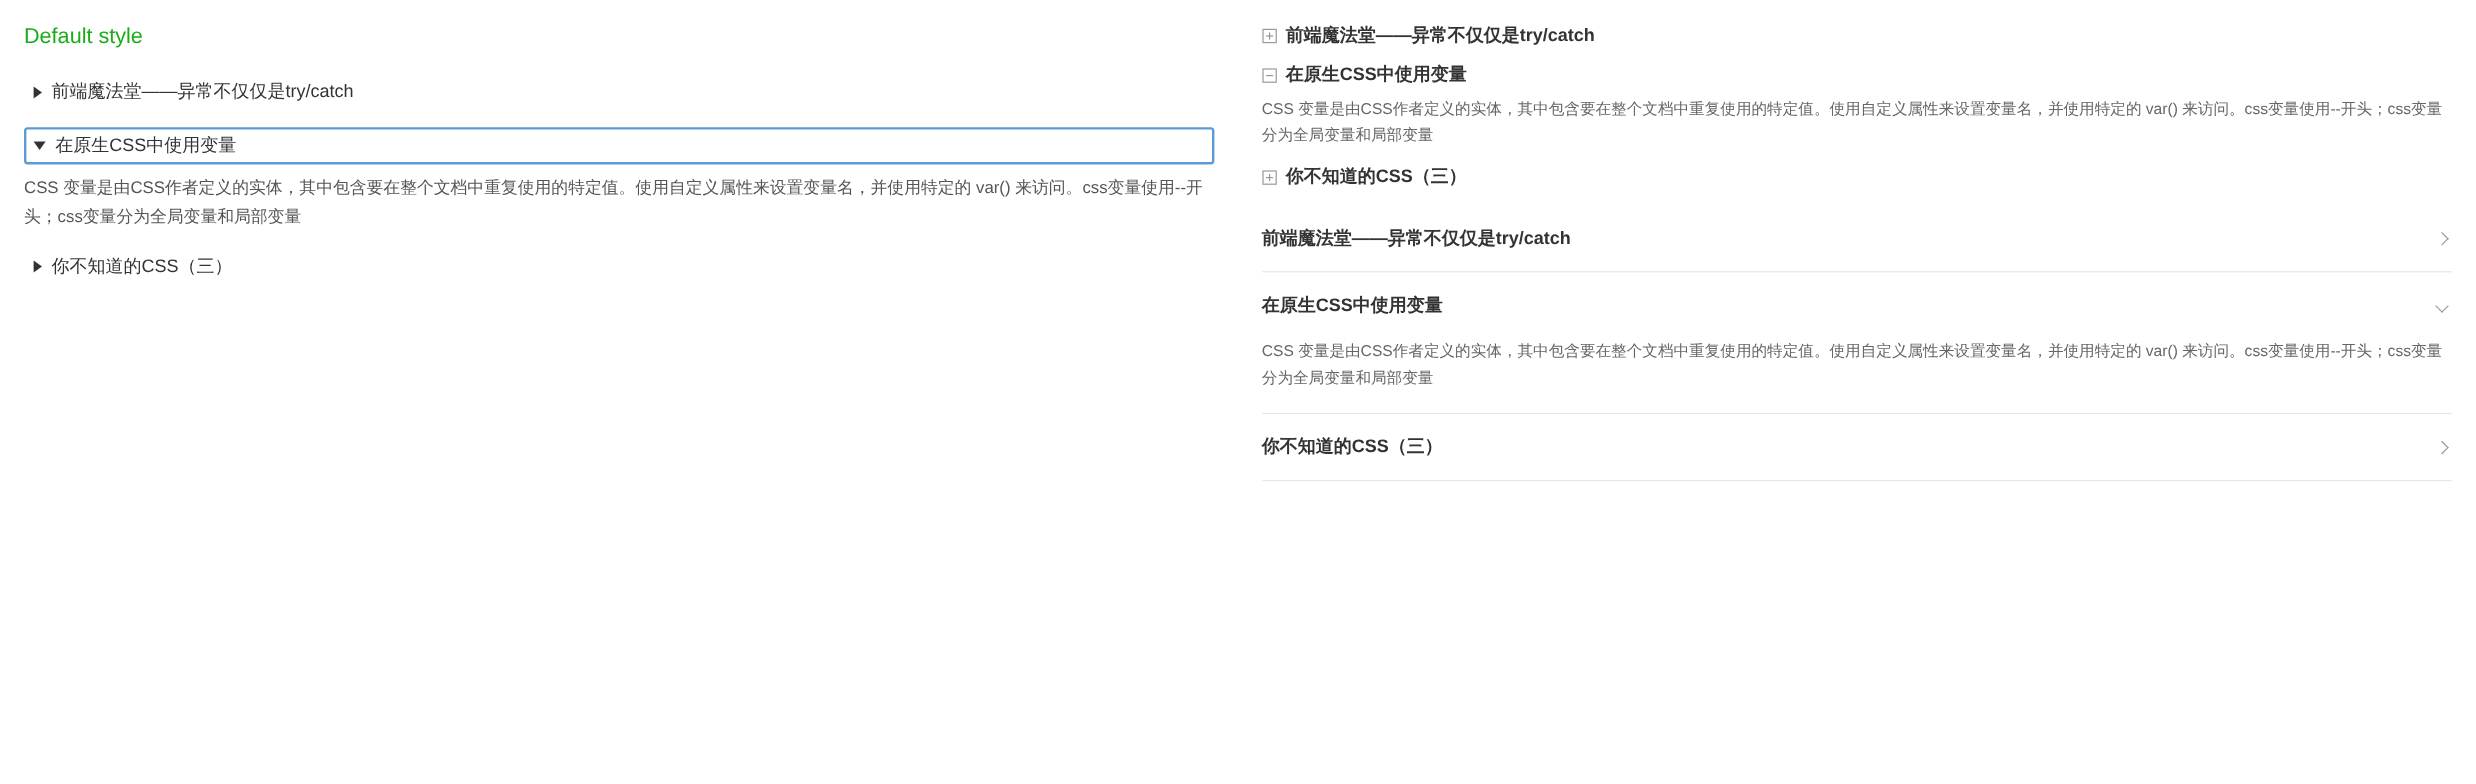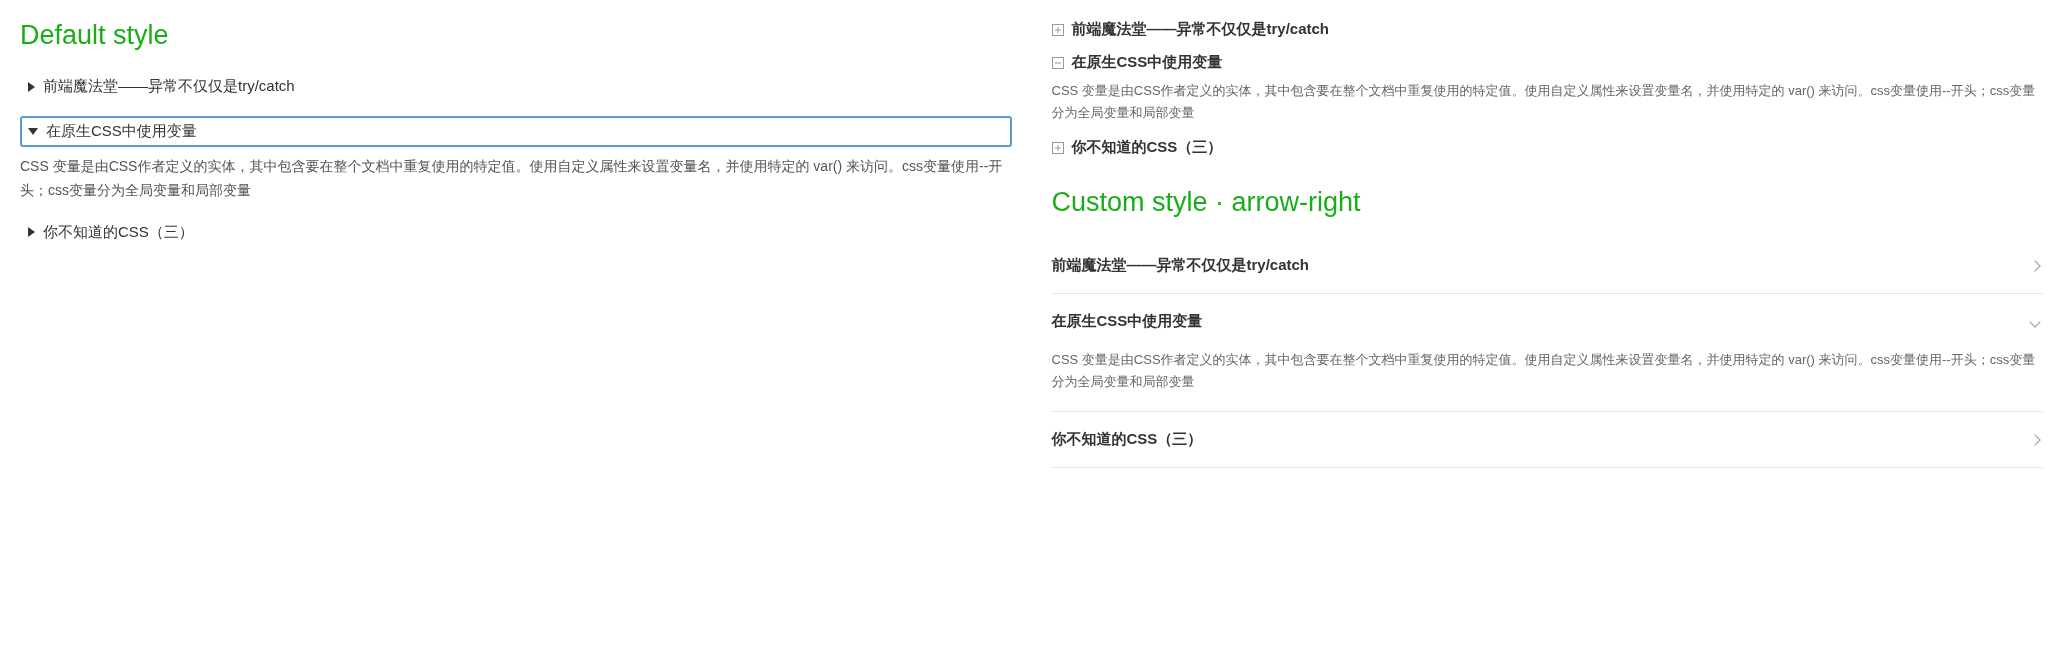--- a/index.html
+++ b/index.html
@@ -12,21 +12,21 @@
       background: #fff;
       display: flex;
       padding: 20px;
       gap: 40px;
     }
     .column {
       flex: 1;
     }
     .section-title {
       color: #1aad19;
-      font-size: 27px;
+      font-size: 18px;
       font-weight: 400;
       margin-bottom: 20px;
     }
     .section-title.spaced {
       margin-top: 30px;
     }
     
     .default-item {
       margin-bottom: 14px;
     }
@@ -192,21 +192,20 @@
     <div class="custom-content">CSS 变量是由CSS作者定义的实体，其中包含要在整个文档中重复使用的特定值。使用自定义属性来设置变量名，并使用特定的 var() 来访问。css变量使用--开头；css变量分为全局变量和局部变量</div>
   </div>
 
   <div class="custom-item">
     <div class="custom-summary">
       <span class="box-icon plus"></span>
       <span>你不知道的CSS（三）</span>
     </div>
   </div>
 
-  <h2 class="section-title spaced">Custom style · arrow-right</h2>
 
   <div class="arrow-item">
     <div class="arrow-summary">
       <span>前端魔法堂——异常不仅仅是try/catch</span>
       <span class="chevron-icon chevron-right"></span>
     </div>
   </div>
 
   <div class="arrow-item">
     <div class="arrow-summary">

